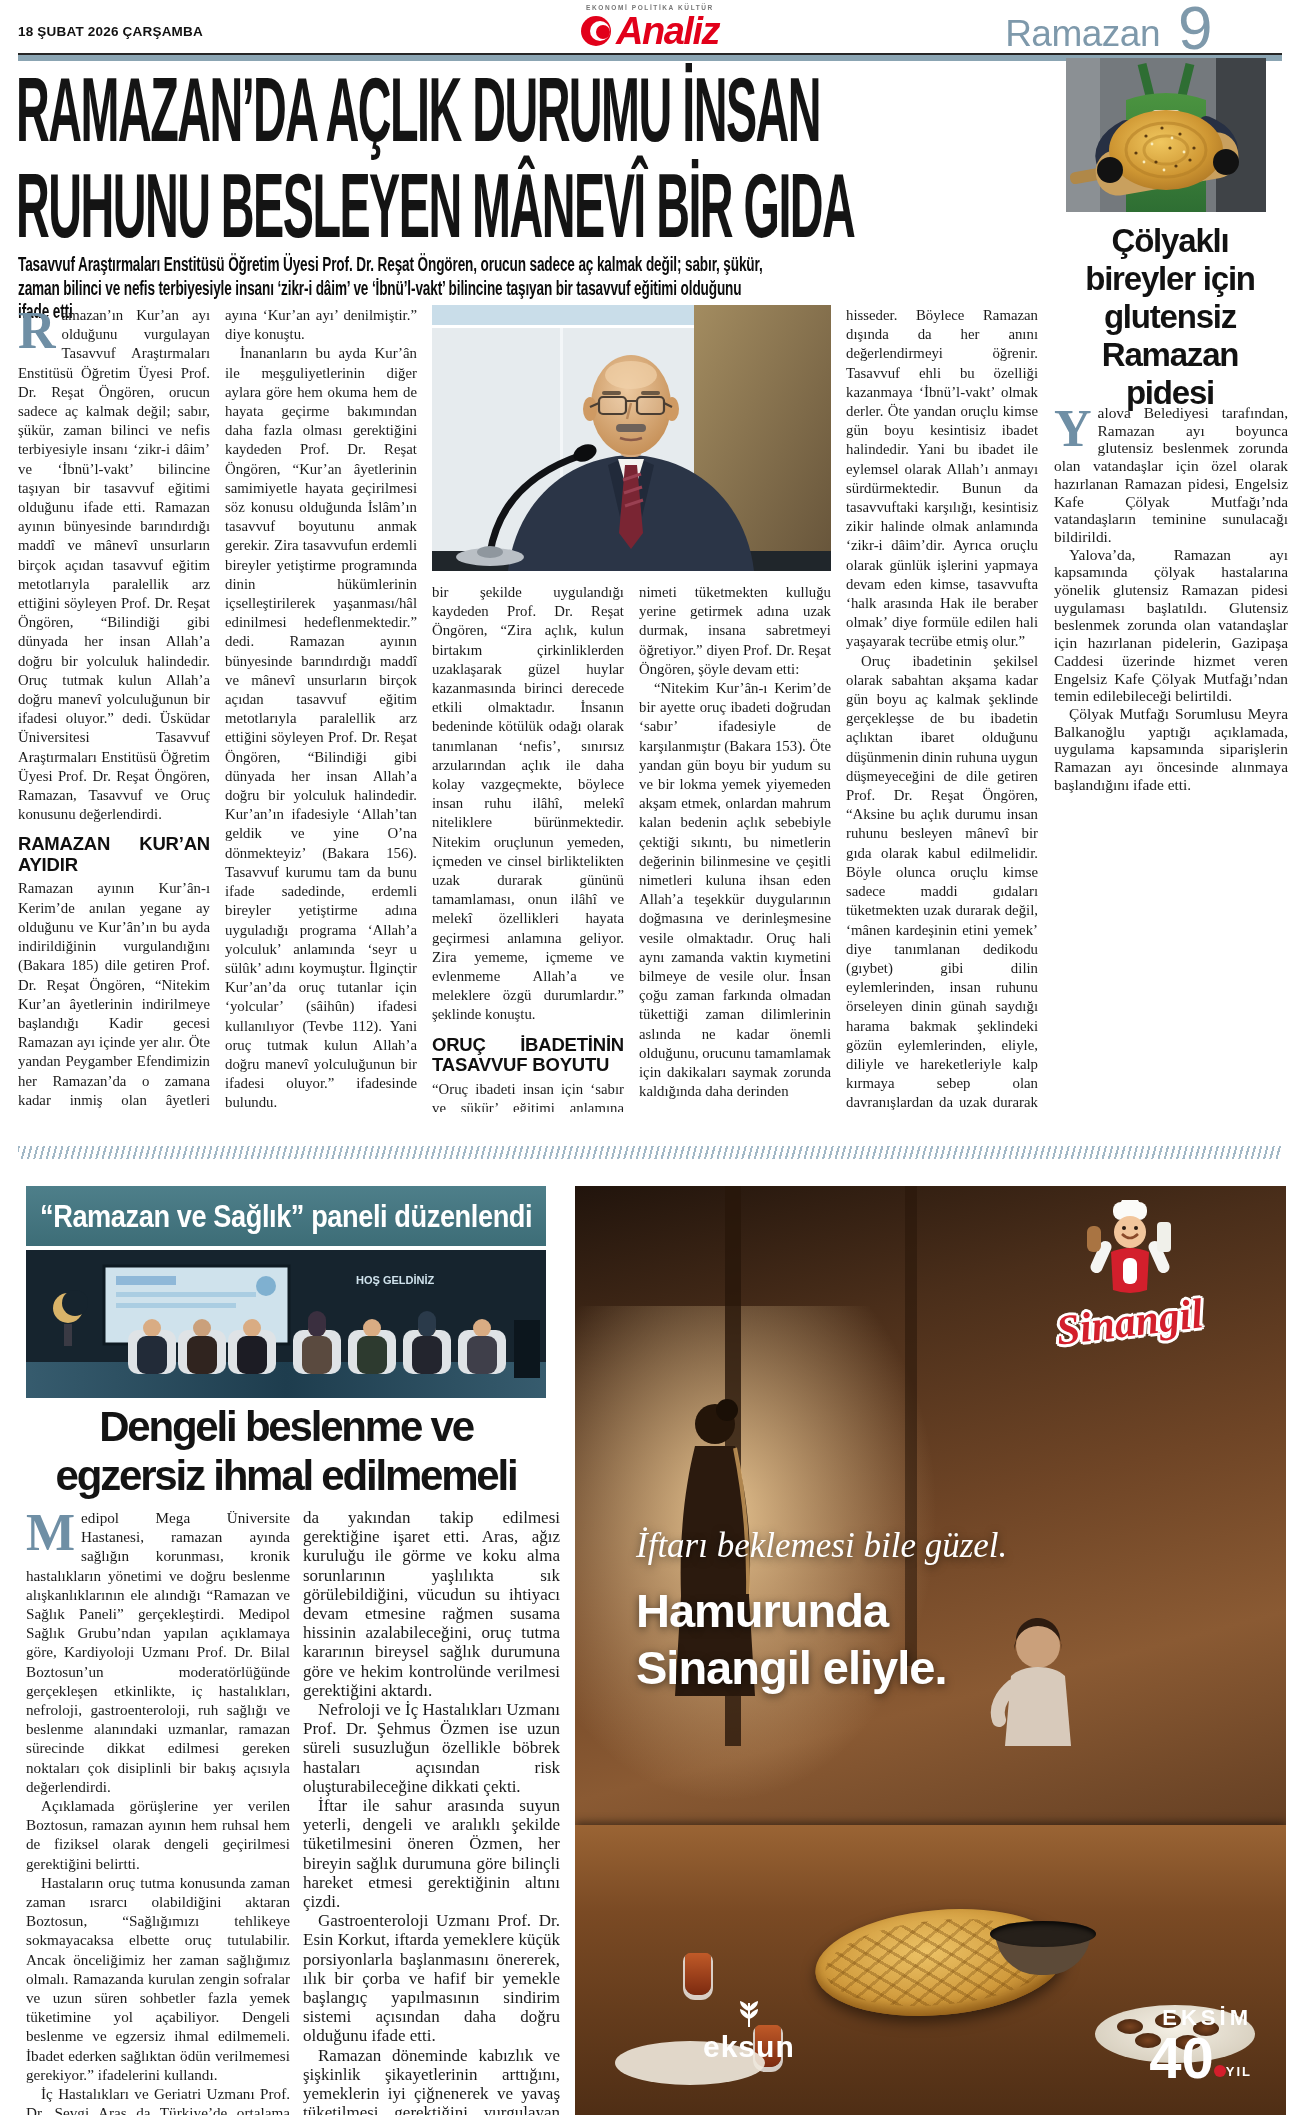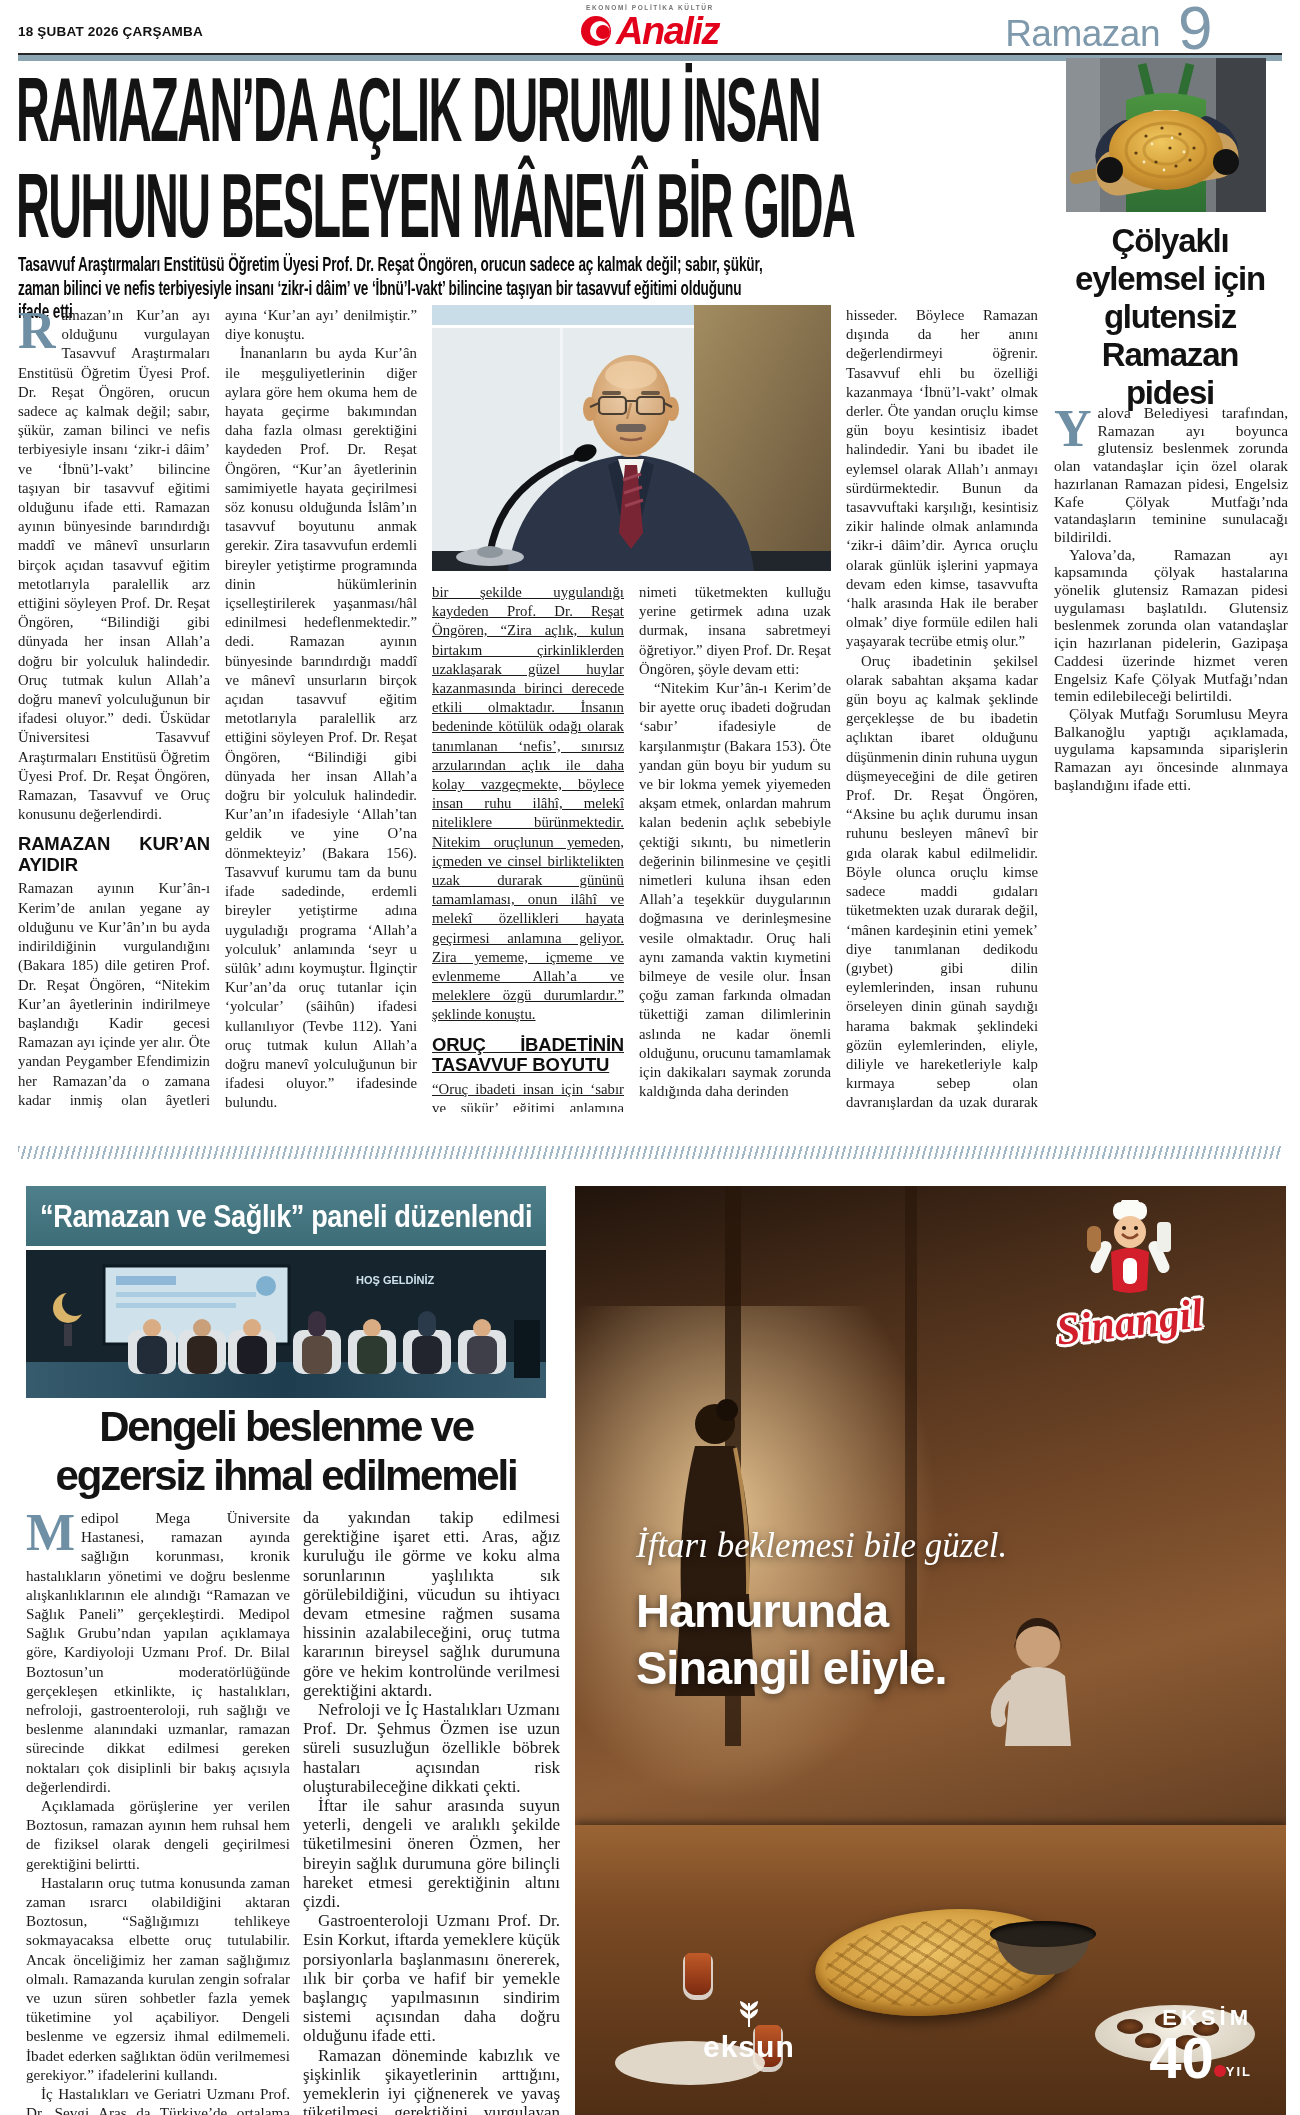--- a/index.html
+++ b/index.html
@@ -29,21 +29,21 @@
         font:700 20px/23.5px "Liberation Sans",sans-serif;color:#0c0c0c;letter-spacing:-.2px;}
 
   
   .col{font-size:14.8px;line-height:19.2px;text-align:justify;overflow:hidden;}
   .col p{margin:0;text-indent:15px;}
   .col p.nf{text-indent:0;}
   .dcap{float:left;font:700 52px/43px "Liberation Serif",serif;color:#6f8fa5;padding:3px 6px 0 0;}
   .subhd{font:700 18.5px/20.5px "Liberation Sans",sans-serif;letter-spacing:-.2px;color:#101010;margin:10px 0 4px;text-indent:0;}
   .c1{left:18px;top:306px;width:192px;height:806px;}
   .c2{left:225px;top:306px;width:192px;height:806px;}
-  .c3{left:432px;top:583px;width:192px;height:529px;text-decoration:underline;}
+  .c3{left:432px;top:583px;width:192px;height:529px;}
   .c4{left:639px;top:583px;width:192px;height:529px;}
   .c5{left:846px;top:306px;width:192px;height:806px;}
 
   
   .photo{overflow:hidden;}
   .prof{left:432px;top:305px;width:399px;height:266px;}
   .pide{left:1066px;top:58px;width:200px;height:154px;}
   .panelph{left:26px;top:1250px;width:520px;height:148px;}
 
   
@@ -249,21 +249,21 @@
           <circle cx="118" cy="94" r="1.4"></circle>
         <circle cx="78" cy="104" r="1.4"></circle>
           <circle cx="98" cy="112" r="1.4"></circle>
       </g>
       <circle cx="44" cy="112" r="13" fill="#121212"></circle>
       <circle cx="160" cy="104" r="13" fill="#121212"></circle>
     </svg>
   </div>
   <div class="abs sb-head">
     <div>Çölyaklı</div>
-    <div>eylemsel için</div>
+    <div>bireyler için</div>
     <div>glutensiz</div>
     <div>Ramazan</div>
     <div>pidesi</div>
   </div>
   <div class="abs col sb-body">
     <p class="nf"><span class="dcap">Y</span><span>alova Belediyesi tarafından, Ramazan ayı boyunca glutensiz beslenmek zorunda olan vatandaşlar için özel olarak hazırlanan Ramazan pidesi, Engelsiz Kafe Çölyak Mutfağı’nda vatandaşların teminine sunulacağı bildirildi.</span></p>
     <p>Yalova’da, Ramazan ayı kapsamında çölyak hastalarına yönelik glutensiz Ramazan pidesi uygulaması başlatıldı. Glutensiz beslenmek zorunda olan vatandaşlar için hazırlanan pidelerin, Gazipaşa Caddesi üzerinde hizmet veren Engelsiz Kafe Çölyak Mutfağı’ndan temin edilebileceği belirtildi.</p>
     <p>Çölyak Mutfağı Sorumlusu Meyra Balkanoğlu yaptığı açıklamada, uygulama kapsamında siparişlerin Ramazan ayı öncesinde alınmaya başlandığını ifade etti.</p>
   </div>
 

